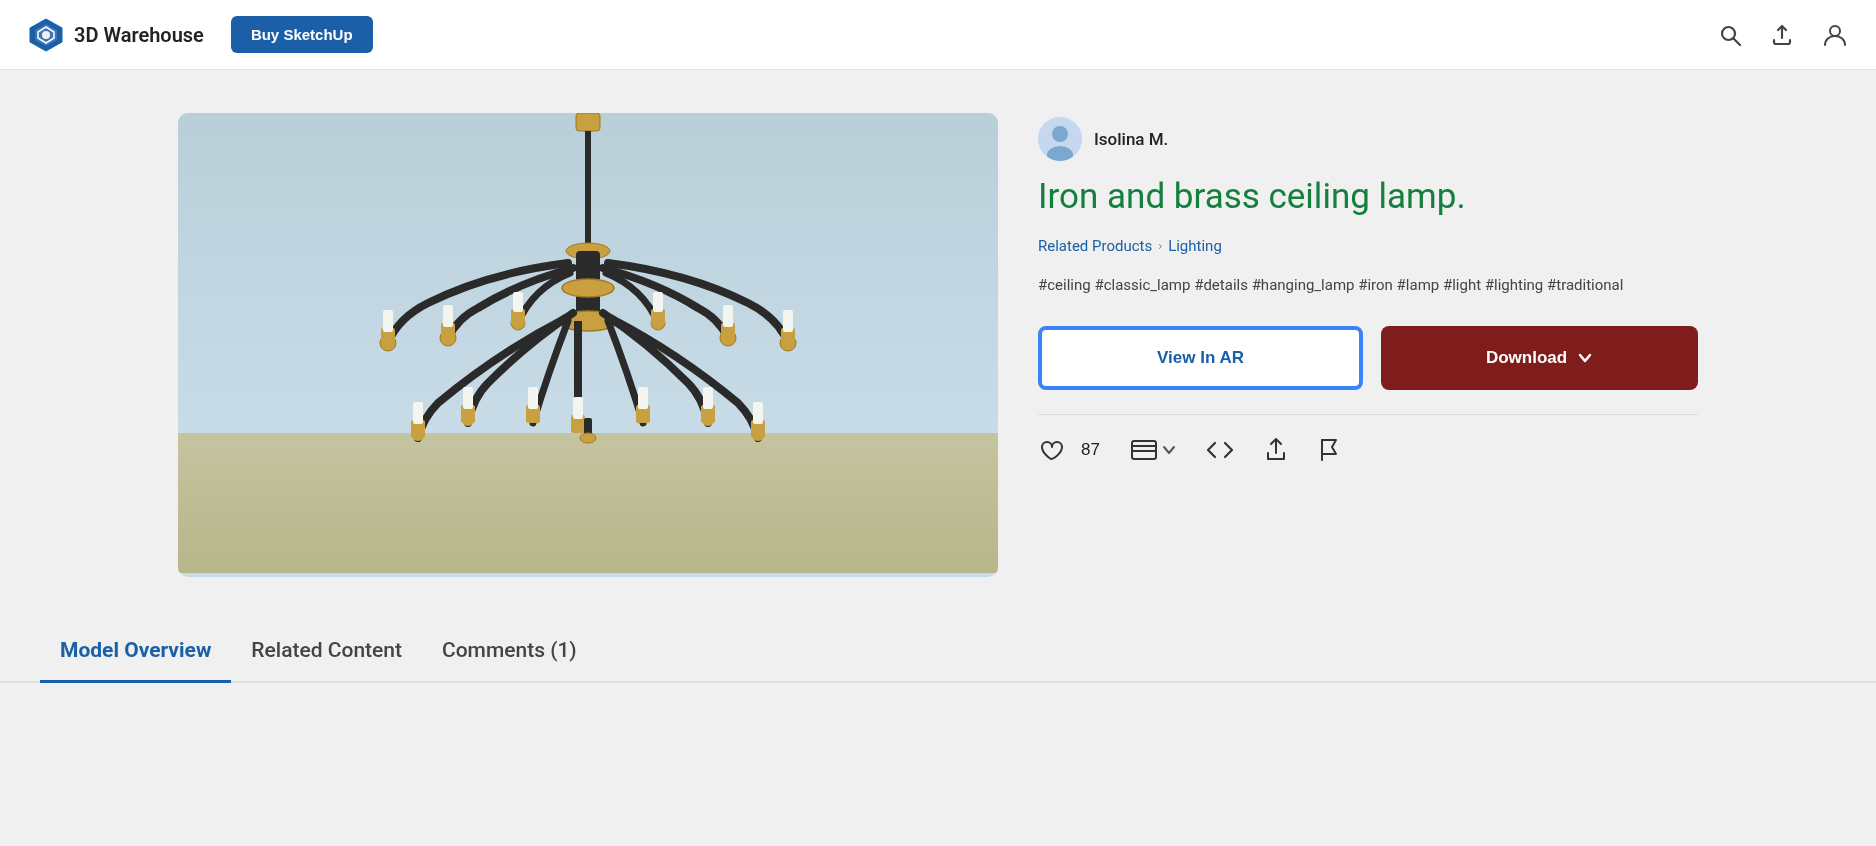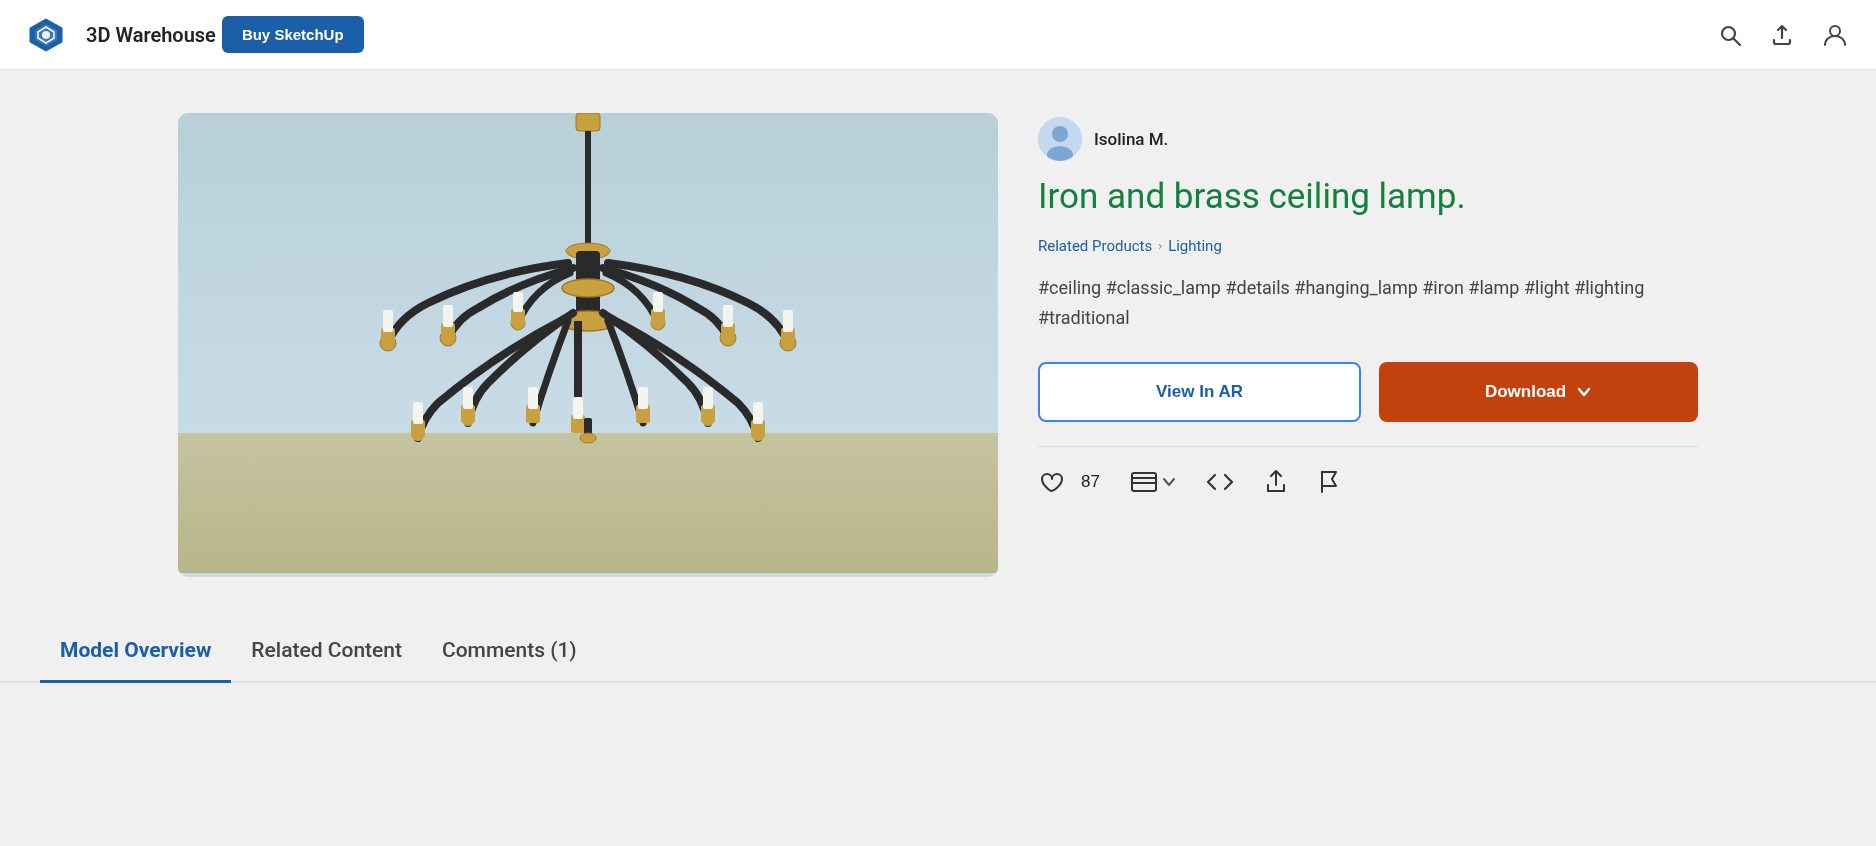--- a/index.html
+++ b/index.html
@@ -12,32 +12,32 @@
       display: flex;
       align-items: center;
       padding: 0 28px;
       border-bottom: 1px solid #e0e0e0;
       position: relative;
       z-index: 10;
     }
     .header-logo {
       display: flex;
       align-items: center;
-      gap: 22px;
+      gap: 10px;
       font-size: 20px;
       font-weight: 600;
       color: #222;
       text-decoration: none;
     }
     .logo-icon {
       width: 36px;
       height: 36px;
     }
     .header-buy-btn {
-      margin-left: 6px;
+      margin-left: 27px;
       background: #1a5fa8;
       color: #fff;
       border: none;
       border-radius: 6px;
       padding: 10px 20px;
       font-size: 15px;
       font-weight: 600;
       cursor: pointer;
     }
     .header-right {
@@ -120,47 +120,47 @@
     .breadcrumb-link {
       color: #1a5fa8;
       text-decoration: none;
       cursor: pointer;
     }
     .breadcrumb-sep {
       color: #888;
       font-size: 13px;
     }
     .tags {
-      font-size: 18px;
+      font-size: 15px;
       color: #444;
       margin-bottom: 28px;
       line-height: 1.7;
     }
     .action-buttons {
       display: flex;
       gap: 18px;
       margin-bottom: 24px;
     }
     .btn-view-ar {
       flex: 1;
       padding: 18px 10px;
-      border: 2px solid #3b82f6;
+      border: 4px solid #3b82f6;
       border-radius: 8px;
       background: #fff;
       font-size: 17px;
       font-weight: 600;
       color: #1a5fa8;
       cursor: pointer;
     }
     .btn-download {
       flex: 1;
       padding: 18px 10px;
       border: none;
       border-radius: 8px;
-      background: #c2410c;
+      background: #7f1d1d;
       font-size: 17px;
       font-weight: 600;
       color: #fff;
       cursor: pointer;
       display: flex;
       align-items: center;
       justify-content: center;
       gap: 10px;
     }
     .divider {

